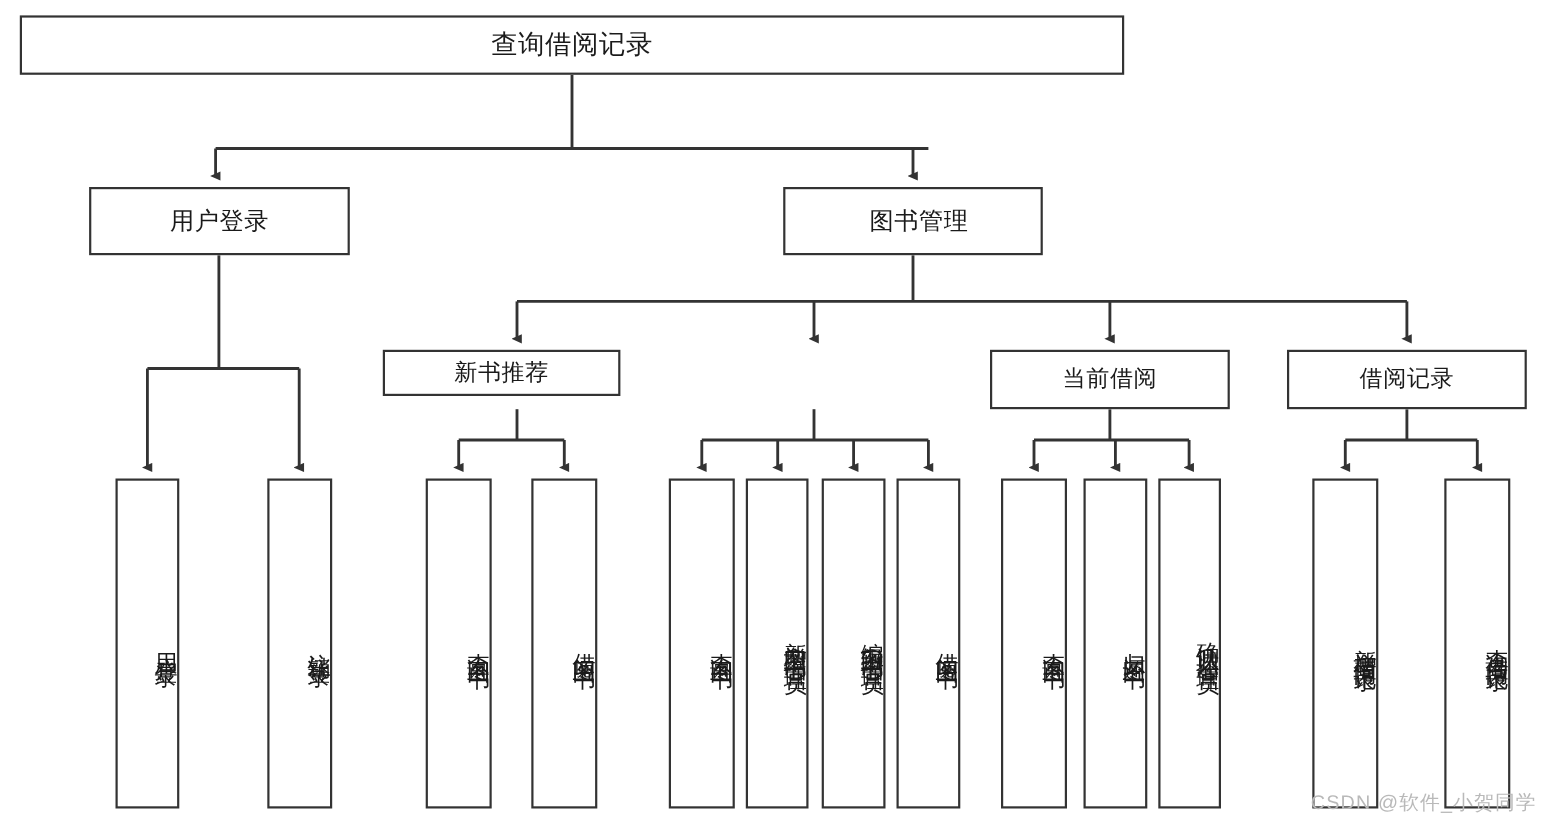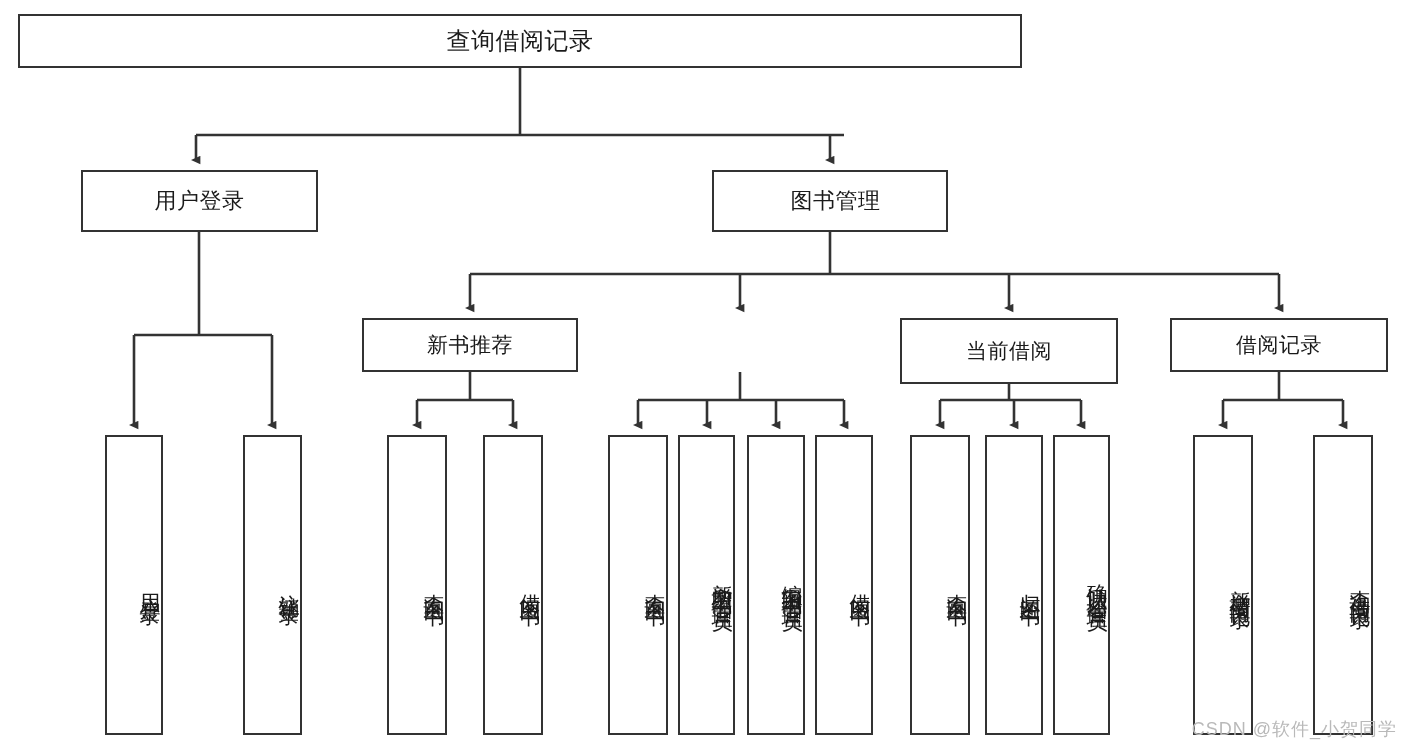--- a/index.html
+++ b/index.html
@@ -132,24 +132,24 @@
     <span class="node-label">查询借阅记录</span>
   </div>
 
   <div class="node lvl1" style="left:81px; top:170px; width:237px; height:62px;">
     <span class="node-label">用户登录</span>
   </div>
   <div class="node lvl1" style="left:712px; top:170px; width:236px; height:62px;padding-left:11px;">
     <span class="node-label">图书管理</span>
   </div>
 
-  <div class="node lvl2" style="left:362px; top:318px; width:216px; height:54px;">
+  <div class="node lvl2" style="left:348px; top:318px; width:216px; height:42px;">
     <span class="node-label">新书推荐</span>
   </div>
-  <div class="node lvl2" style="left:900px; top:318px; width:218px; height:66px;">
+  <div class="node lvl2" style="left:900px; top:318px; width:218px; height:54px;">
     <span class="node-label">当前借阅</span>
   </div>
   <div class="node lvl2" style="left:1170px; top:318px; width:218px; height:54px;align-items:center;">
     <span class="node-label">借阅记录</span>
   </div>
 
   <div class="node leaf mid" style="left:105px; top:435px; width:58px; height:300px;">
     <span class="node-label" style="margin-top: 136px;">用户登录</span>
   </div>
   <div class="node leaf mid" style="left:243px; top:435px; width:59px; height:300px;">

